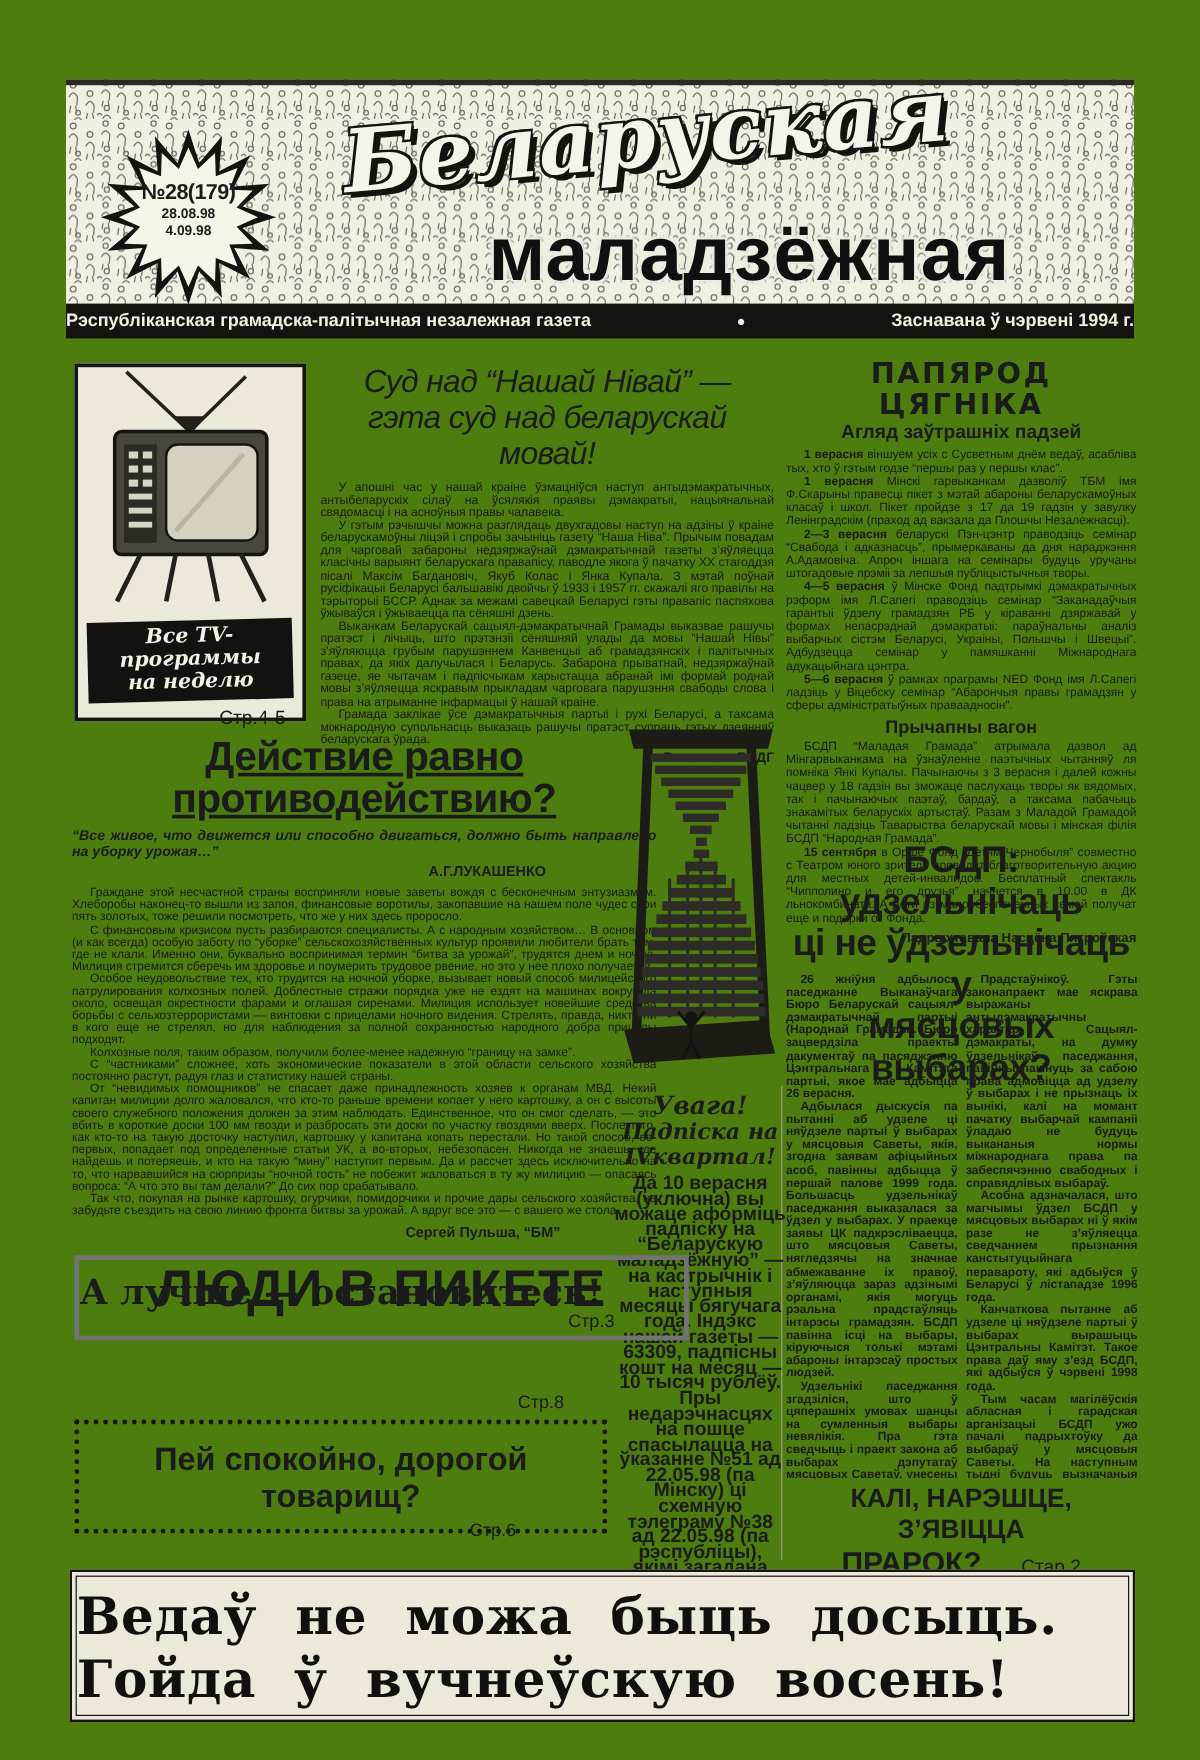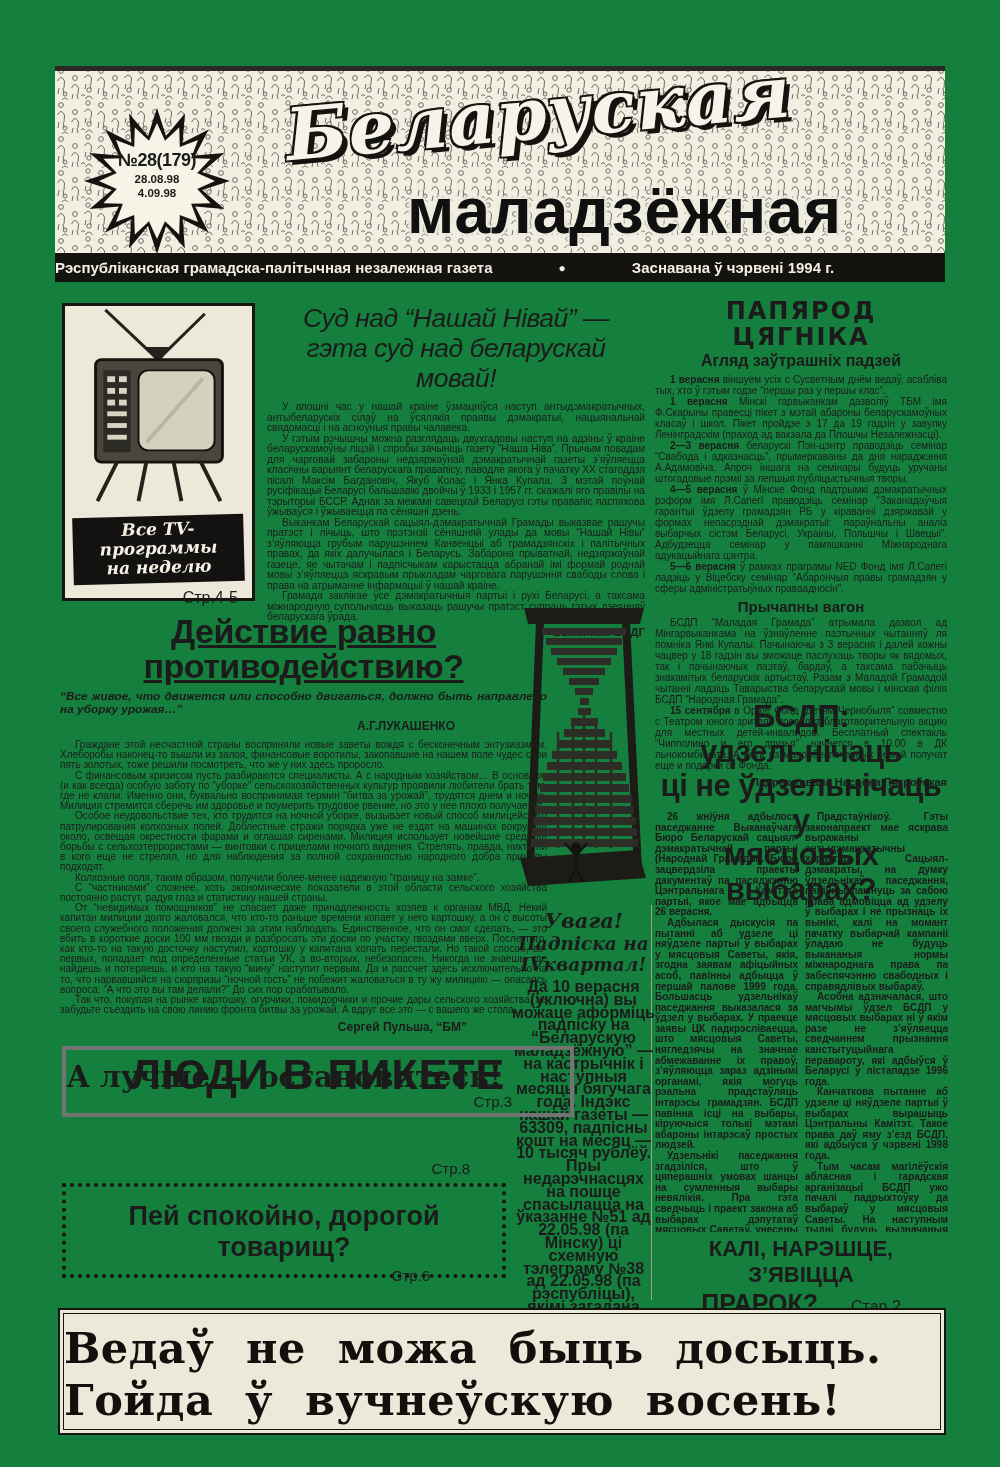--- a/index.html
+++ b/index.html
@@ -1,19 +1,19 @@
 <!DOCTYPE html>
 <html><head>
 <meta charset="utf-8">
 <style>
   * { margin:0; padding:0; box-sizing:border-box; }
   html,body { background:#d8d4c6; }
   .page {
     position:relative; width:1000px; height:1467px; margin:0 auto;
-    background:#15803d;
+    background:#4d7c0f;
     font-family:"Liberation Sans", sans-serif; color:#1b1b1b; overflow:hidden;
   }
   
   .masthead { position:absolute; left:55px; top:66px; width:890px; height:216px; }
   .crowd-svg { position:absolute; left:0; top:0; }
   .starburst { position:absolute; left:27px; top:40px; width:150px; height:150px; }
   .starburst svg { position:absolute; left:0; top:0; }
   .star-text { position:absolute; left:0; top:44px; width:150px; text-align:center; }
   .star-issue { font-size:18px; font-weight:bold; letter-spacing:-0.5px; }
   .star-date  { font-size:11.5px; font-weight:bold; margin-top:2px; }
@@ -27,21 +27,21 @@
   }
   .title-bold {
     position:absolute; left:352px; top:108px; font-size:64px; font-weight:bold;
     letter-spacing:1px; color:#101010; white-space:nowrap;
     text-shadow:-2px -2px 3px #efece0, 2px -2px 3px #efece0,
                 -2px 2px 3px #efece0, 2px 2px 3px #efece0;
   }
   .tagline-bar {
     position:absolute; left:0; bottom:0; width:100%; height:29px;
     background:#15130f; color:#f2efe3; display:flex; align-items:center;
-    justify-content:flex-start; gap:66px; font-size:15px; font-weight:bold;
+    justify-content:space-between; gap:32px; font-size:15px; font-weight:bold;
   }
   .tagline-bar .dot { font-size:12px; }
   
   .tv-box {
     position:absolute; left:62px; top:303px; width:193px; height:298px;
     border:3px solid #17150f; background:#ece8da; text-align:center;
   }
   .tv-banner {
     margin:6px 8px 0 8px; background:#141210; color:#f4f1e5; padding:4px 2px 6px;
     font-family:"DejaVu Serif", serif; font-style:italic; font-weight:bold;

